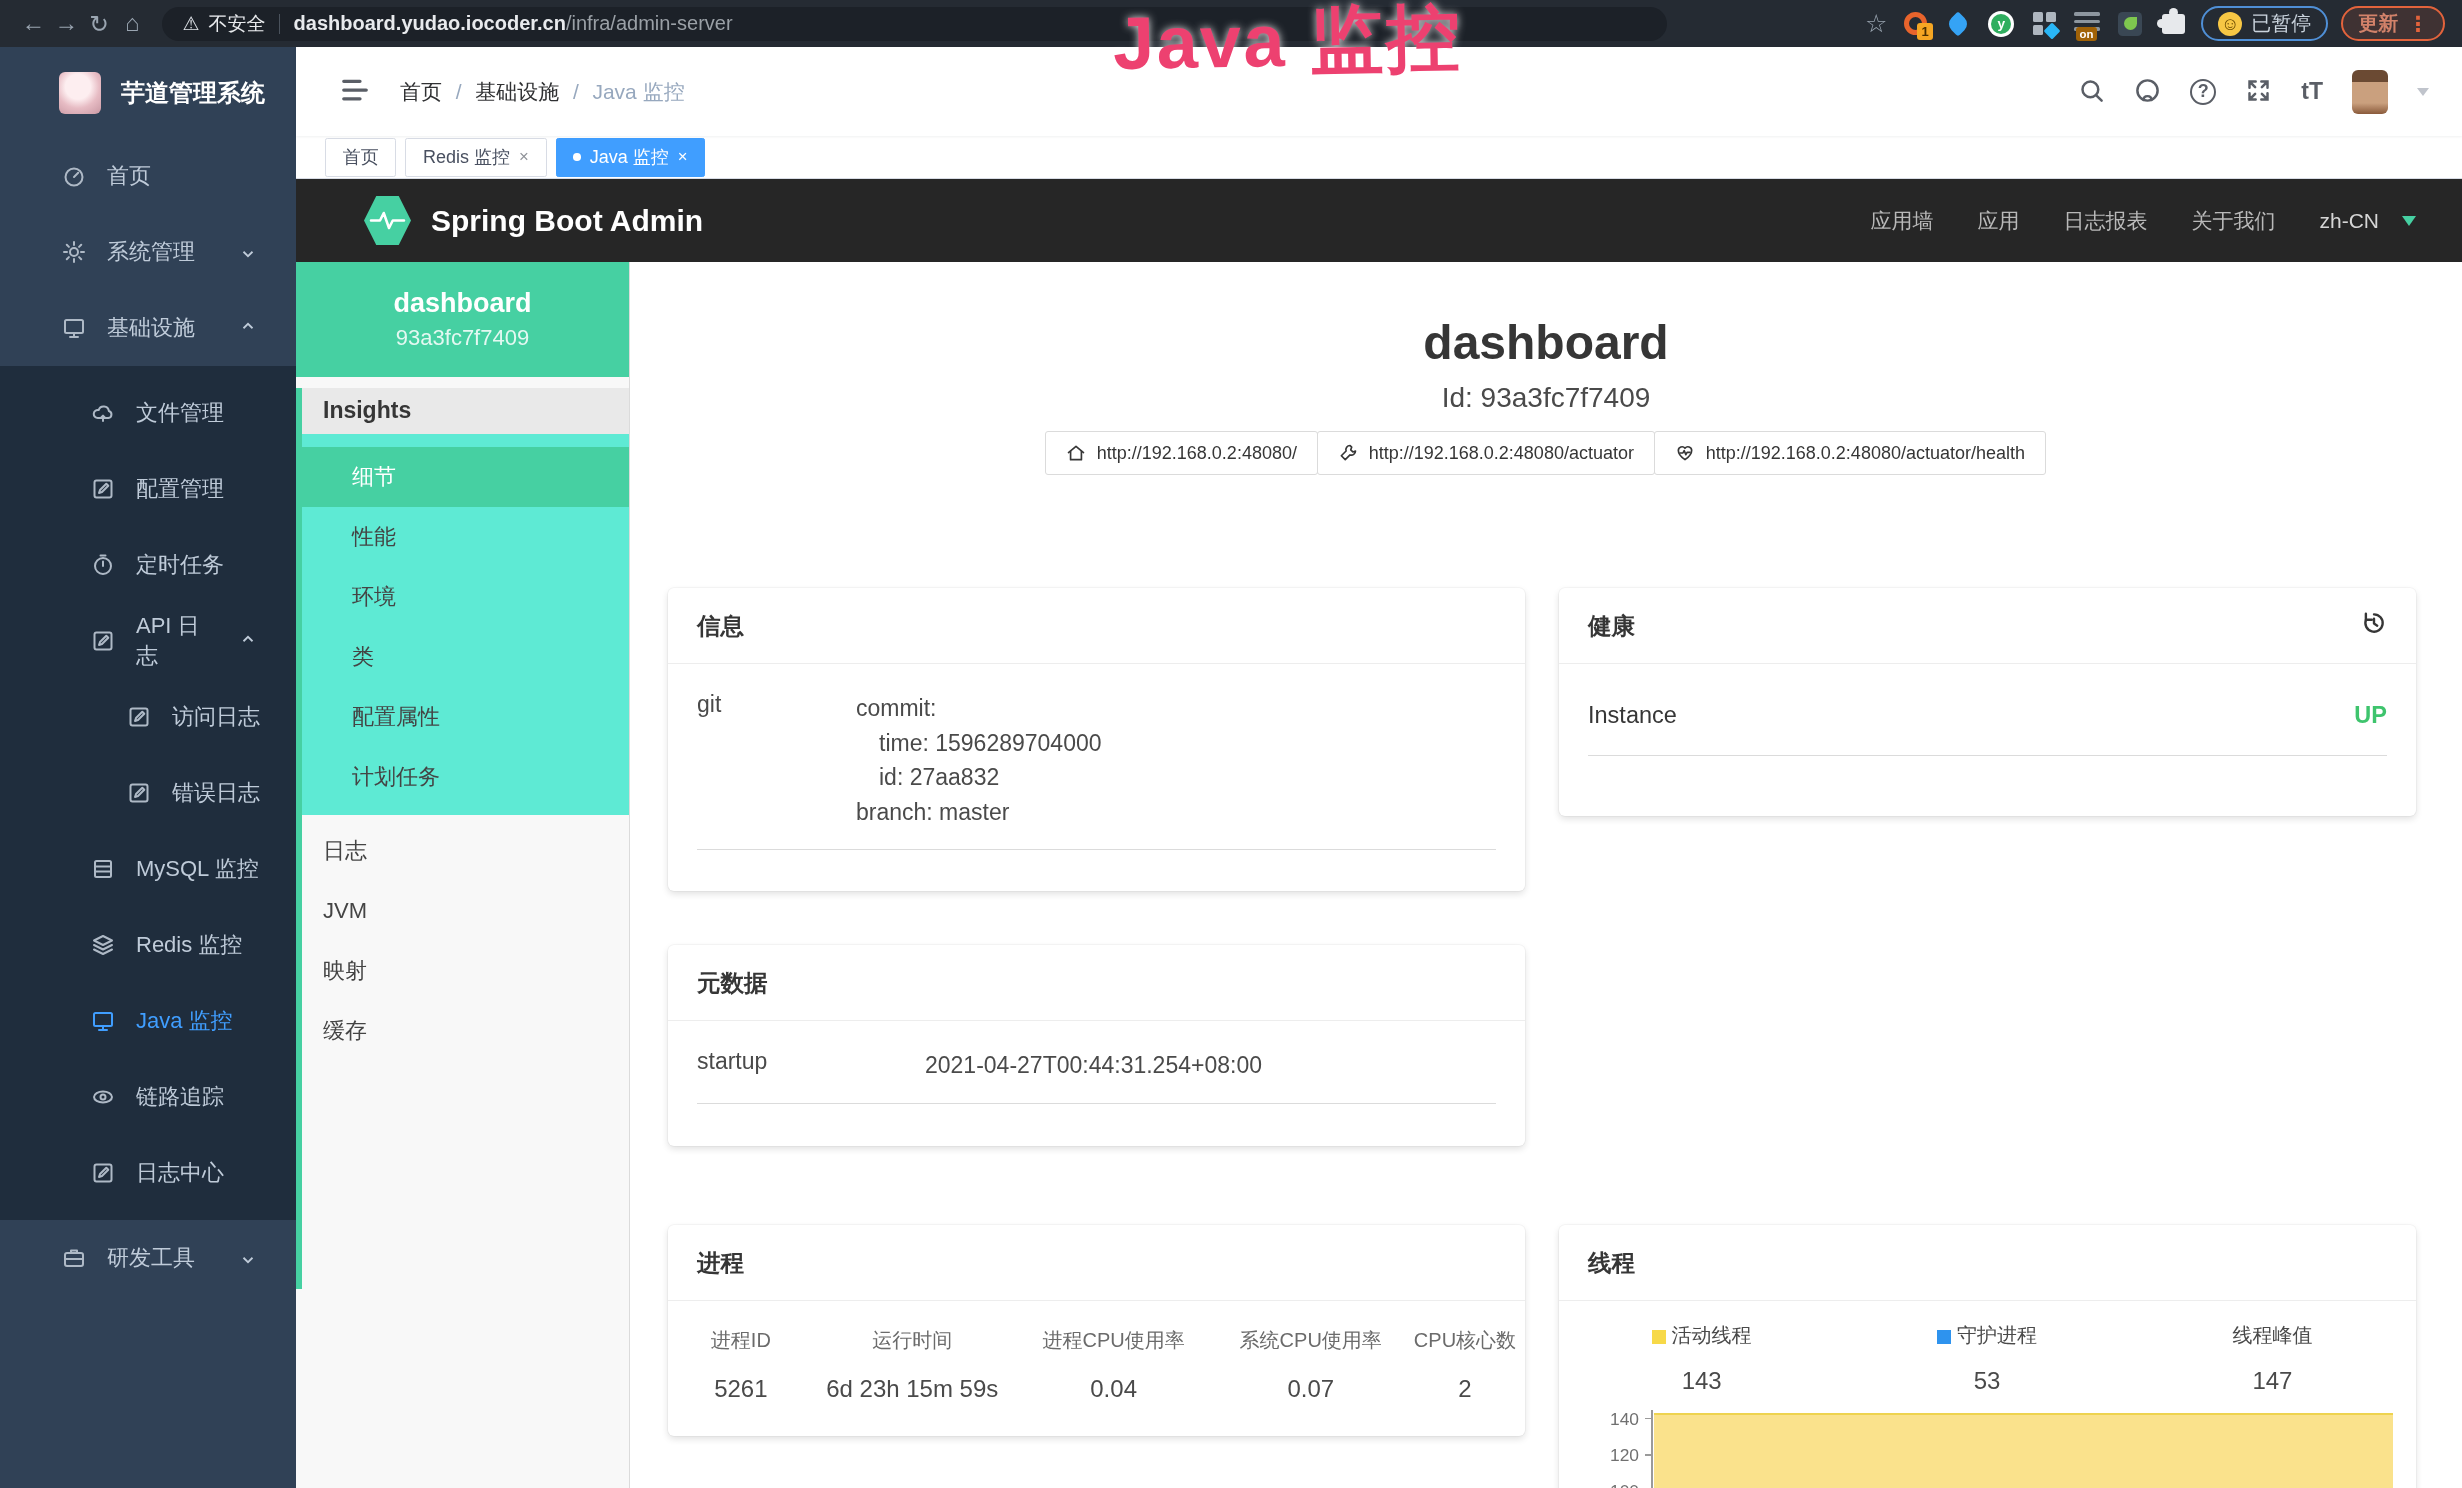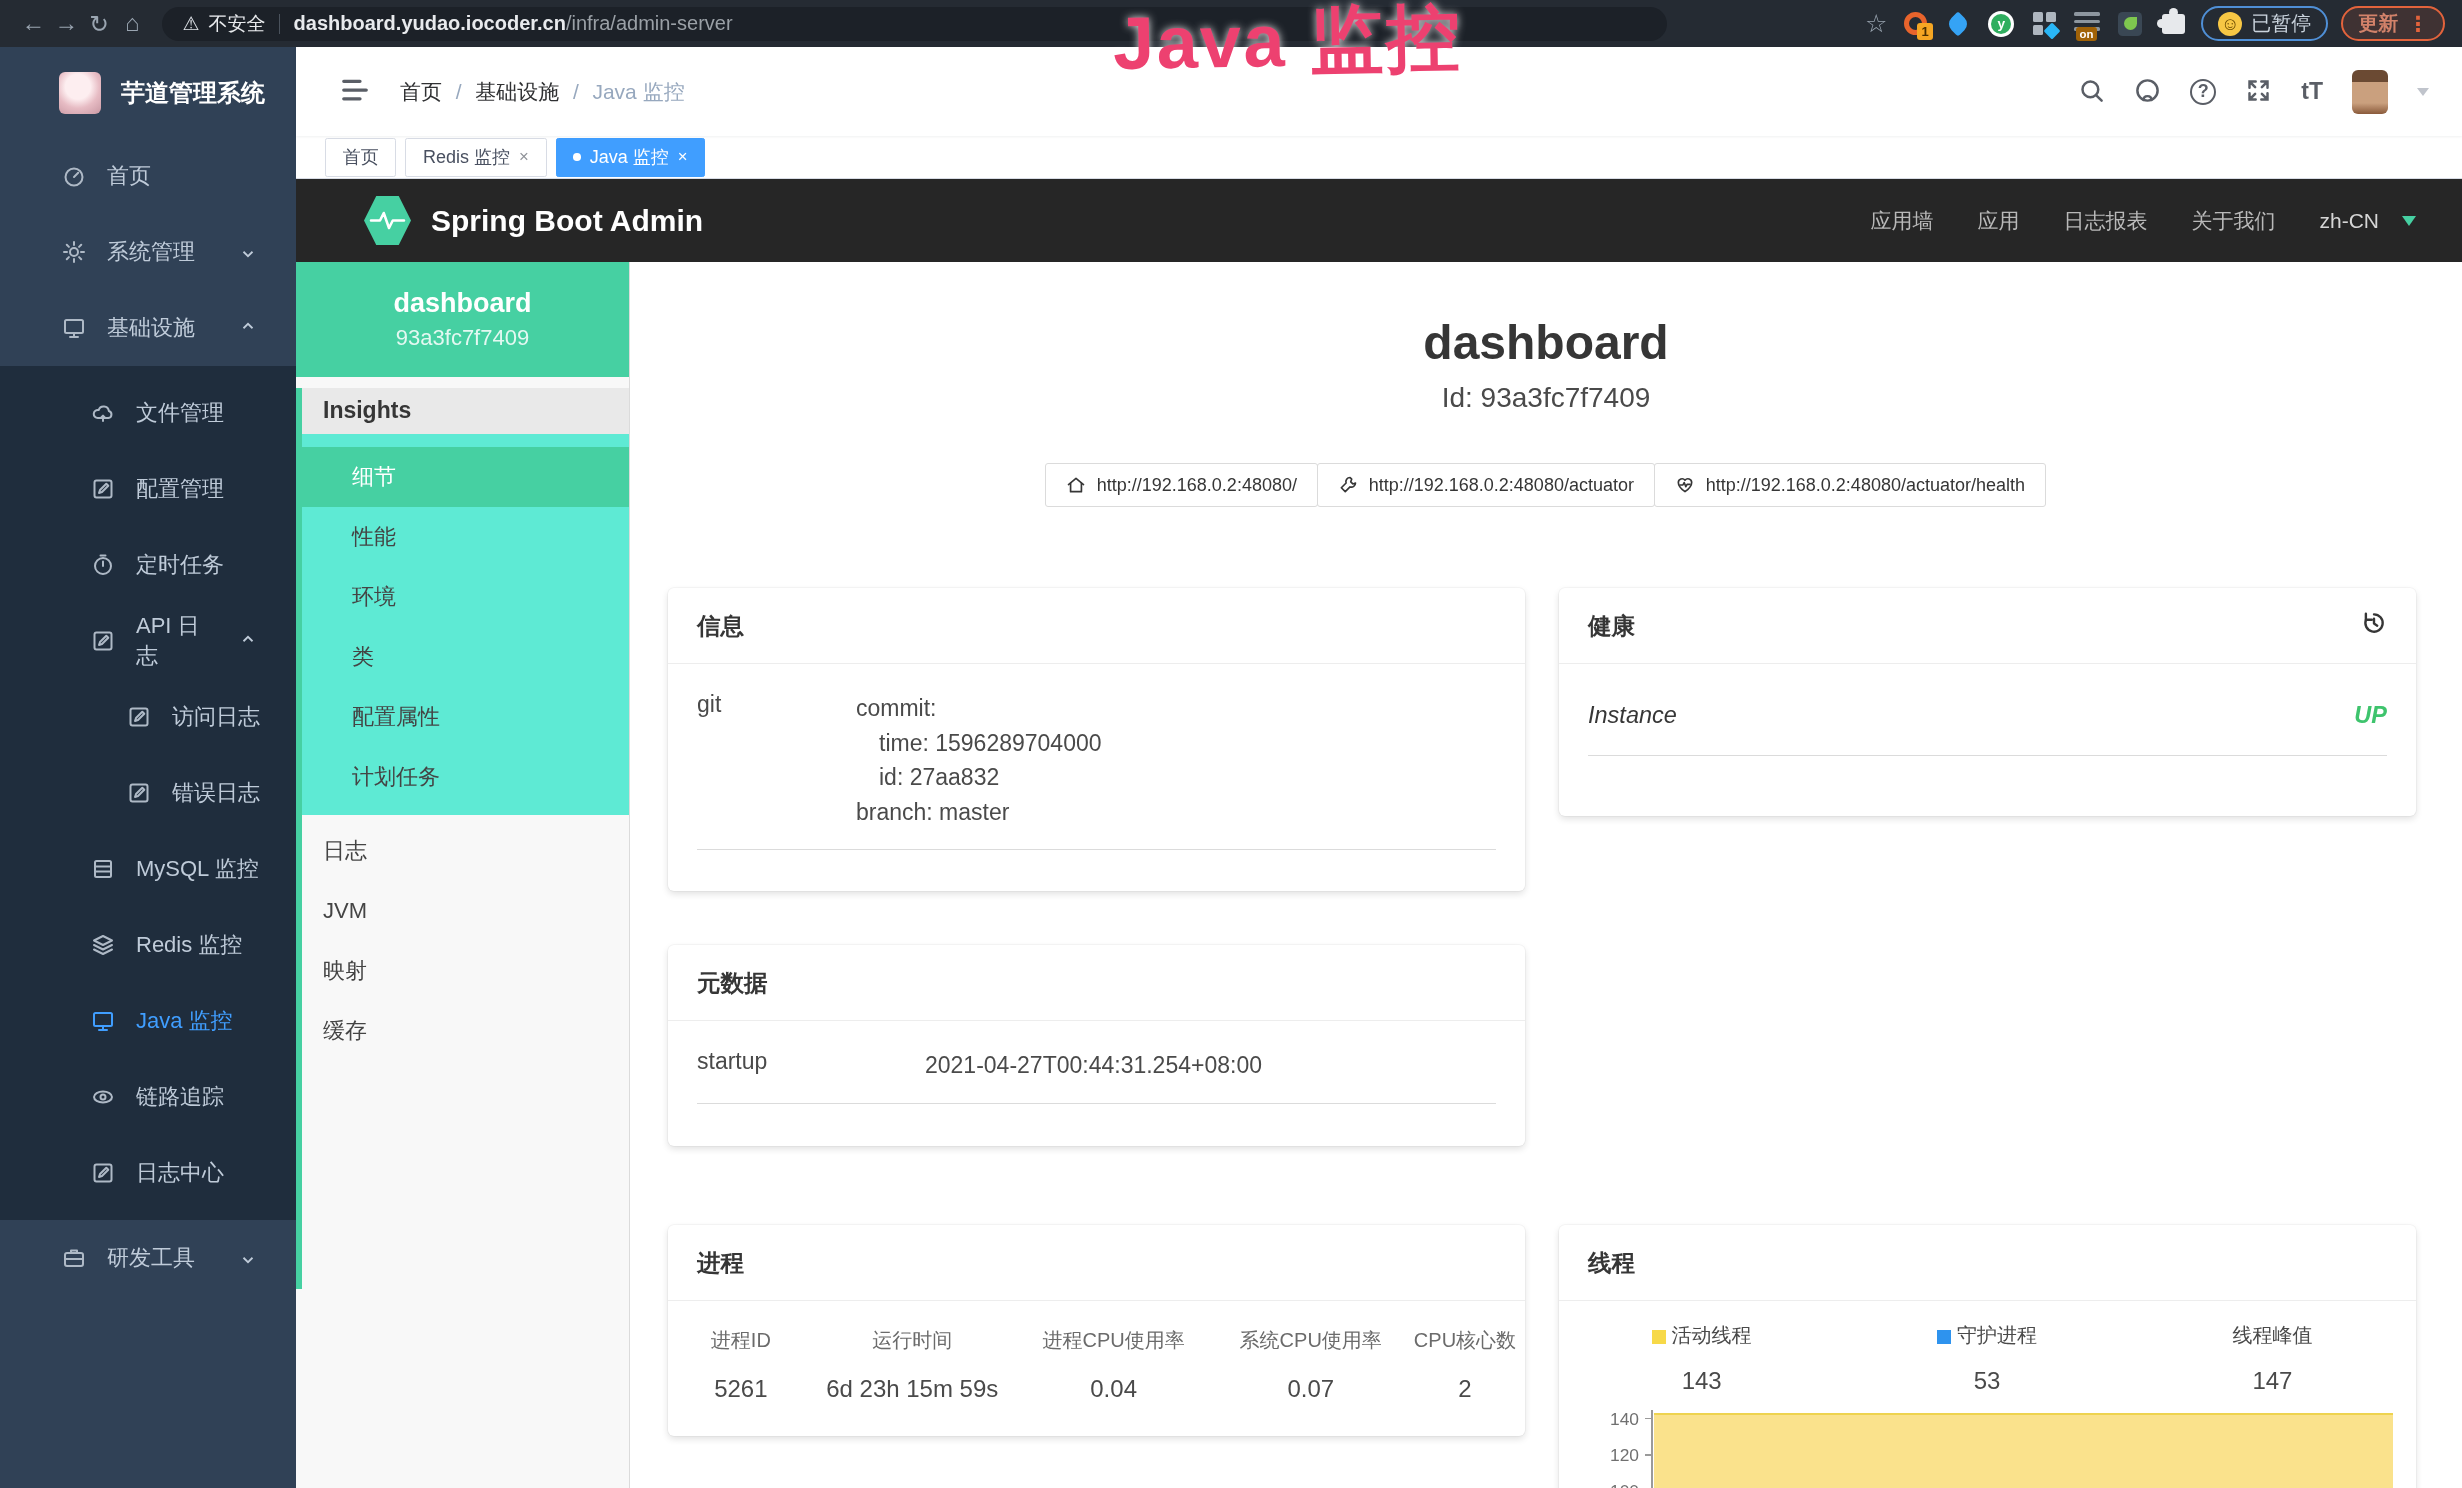--- a/index.html
+++ b/index.html
@@ -111,21 +111,21 @@
   .m-item { height:60px; display:flex; align-items:center; font-size:22px; color:#444; padding-left:50px; cursor:pointer; }
   .m-item.top { padding-left:21px; }
   .m-item.sel { background:#46d0a2; color:#fff; }
   .top-group { margin-top:6px; }
   .menu-spacer { height:228px; }
 
   
   .content { flex:1; position:relative; background:#fff; overflow:hidden; }
   .page-title { text-align:center; padding-top:53px; font-size:48px; font-weight:700; color:#363636; }
   .page-sub { text-align:center; margin-top:12px; font-size:28px; color:#4a4a4a; }
-  .links-row { display:flex; justify-content:center; margin-top:49px; }
+  .links-row { display:flex; justify-content:center; margin-top:17px; }
   .link-btn { height:44px; border:0.8px solid #dbdbdb; background:#fff; border-radius:3px; display:flex; align-items:center; gap:10.6px; padding:0 20px; font-size:18px; color:#363636; margin-left:-0.8px; cursor:pointer; }
   .link-btn svg { width:20px; height:20px; fill:none; stroke:#363636; stroke-width:2; stroke-linejoin:round; stroke-linecap:round; }
 
   .card { position:absolute; background:#fff; border-radius:6px; box-shadow:0 3px 7.6px rgba(10,10,10,.12), 0 0 0 0.8px rgba(10,10,10,.04); }
   .card-hd { height:76px; display:flex; align-items:center; padding:0 29px; font-size:23.5px; font-weight:700; color:#363636; border-bottom:1.5px solid #ededed; }
   .hd-tools { margin-left:auto; }
   .hd-tools svg { width:26px; height:26px; fill:none; stroke:#363636; stroke-width:2.2; stroke-linecap:round; stroke-linejoin:round; }
 
   .card-info    { left:38px;  top:326px;  width:857px; height:303px; }
   .card-health  { left:929px; top:326px; width:857px; height:228px; }
@@ -133,21 +133,21 @@
   .card-process { left:38px;  top:963px; width:857px; height:211px; }
   .card-threads { left:929px; top:963px; width:857px; height:303px; }
 
   .kv-body { padding:27px 29px 0; }
   .kv-row { display:flex; border-bottom:1.5px solid #dbdbdb; padding-bottom:20px; }
   .kv-label { width:159px; font-size:23px; color:#4a4a4a; flex:0 0 auto; }
   .kv-val { flex:1; font-size:23px; color:#4a4a4a; line-height:1.5; }
   .kv-val .ind { padding-left:23px; }
   .meta-label { width:228px; }
   .health-body { padding:38px 29px 0; }
-  .health-row { display:flex; align-items:flex-start; border-bottom:1.5px solid #dbdbdb; padding-bottom:26px;font-style:italic; }
+  .health-row { display:flex; align-items:flex-start; border-bottom:1.5px solid #dbdbdb; padding-bottom:26px; }
   .health-name { font-size:23.5px; color:#363636; font-weight:500; }
   .health-status { margin-left:auto; font-size:23.5px; font-weight:700; }
 
   .proc-body { padding-top:26px; display:flex; }
   .proc-col { text-align:center; }
   .proc-col .c-lab { font-size:20px; color:#6b6b6b; }
   .proc-col .c-val { font-size:24px; color:#4a4a4a; margin-top:21px; }
   .c1{width:17%}.c2{width:23%}.c3{width:24%}.c4{width:22%}.c5{width:14%}
 
   .thr-body { padding-top:21px; }

